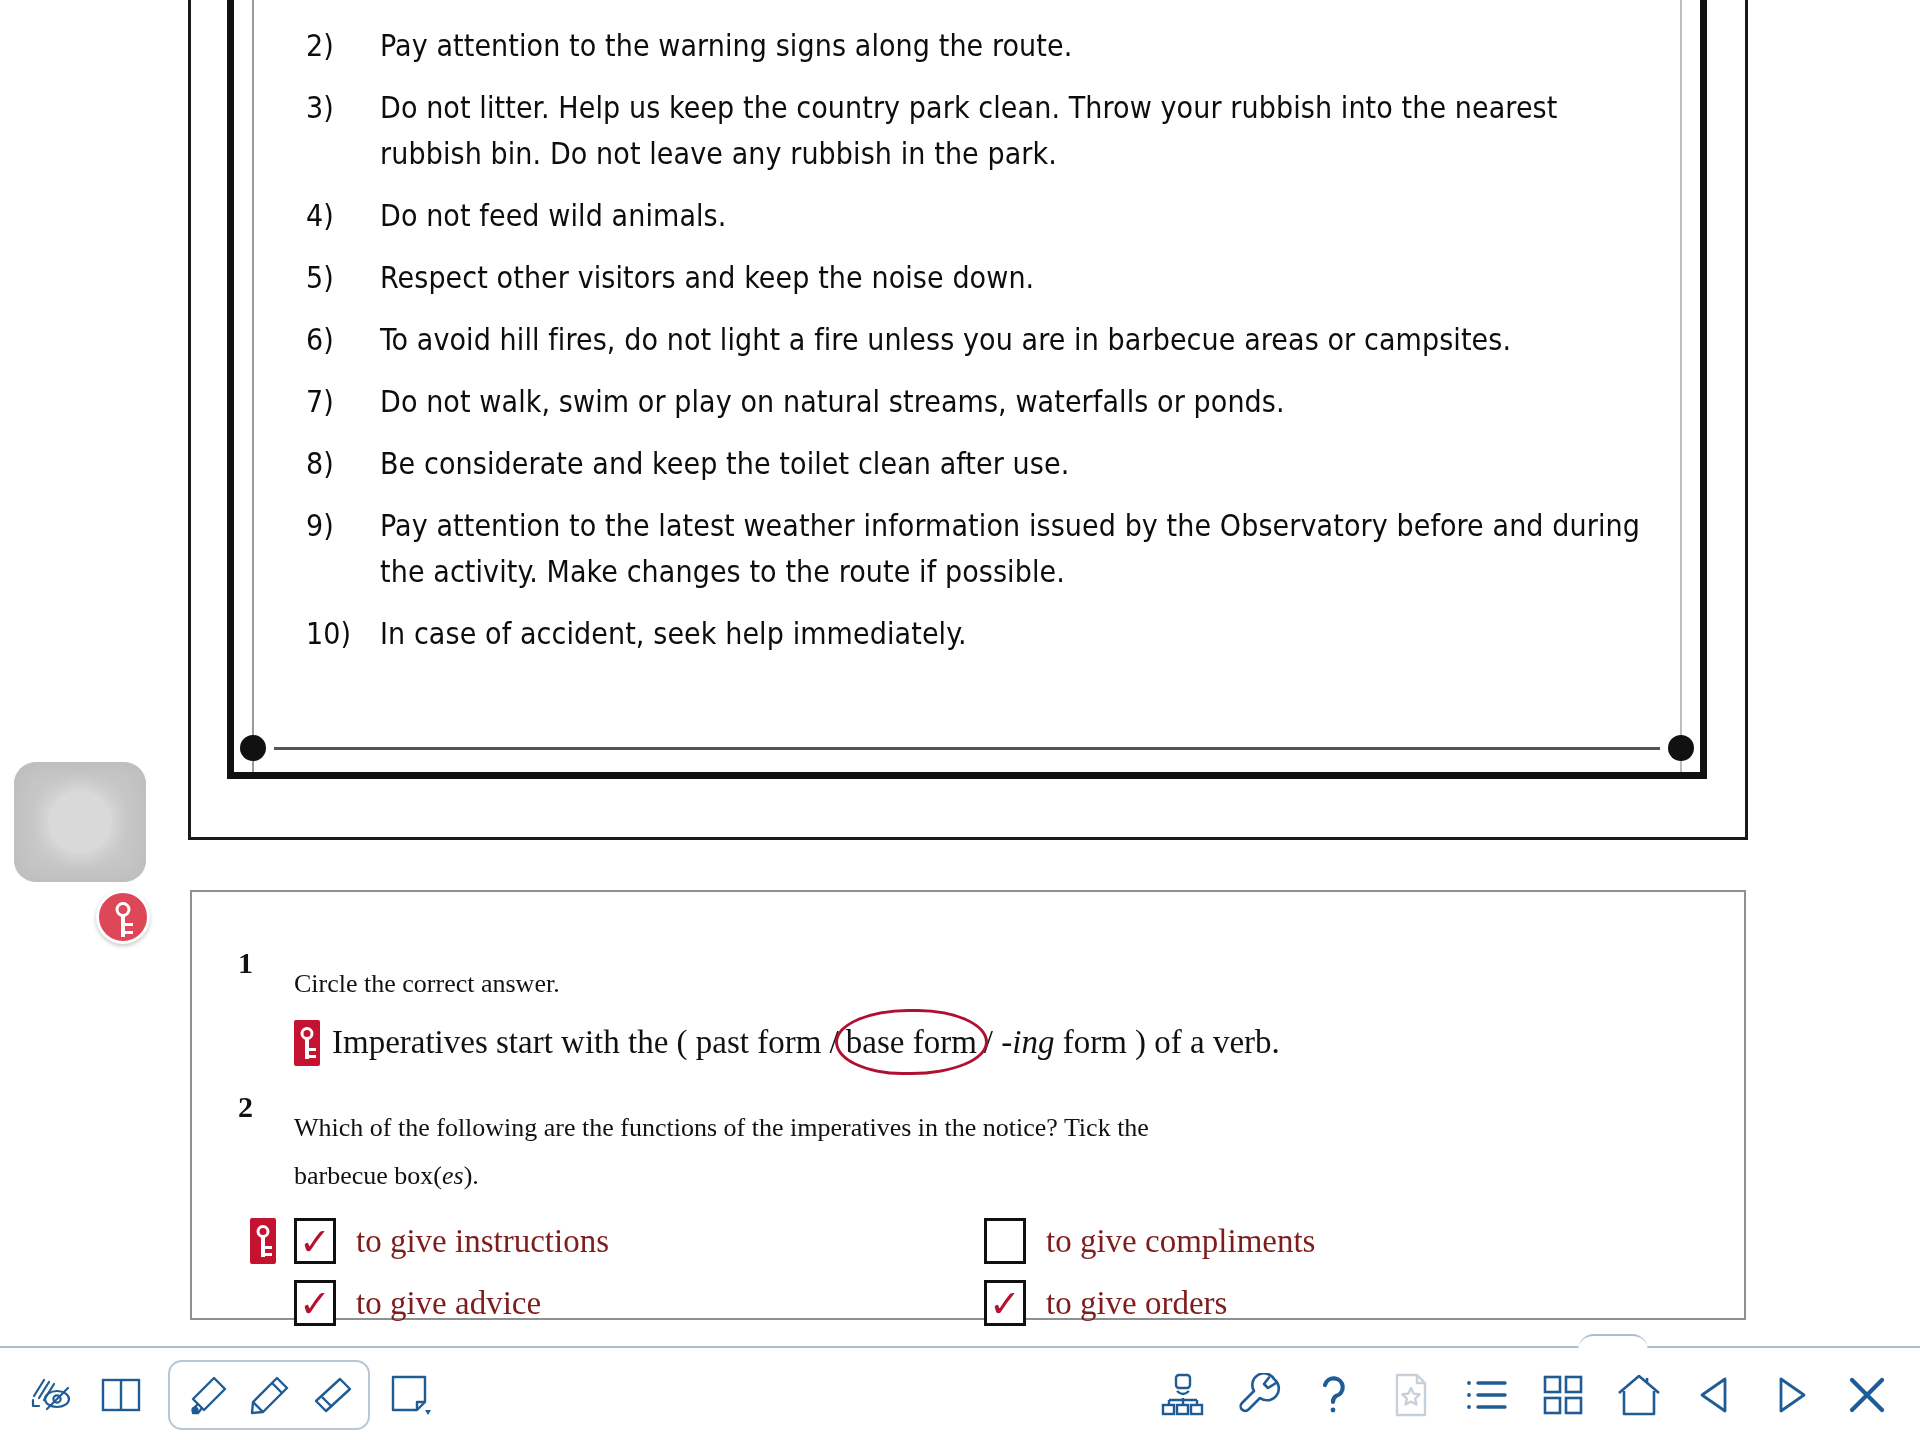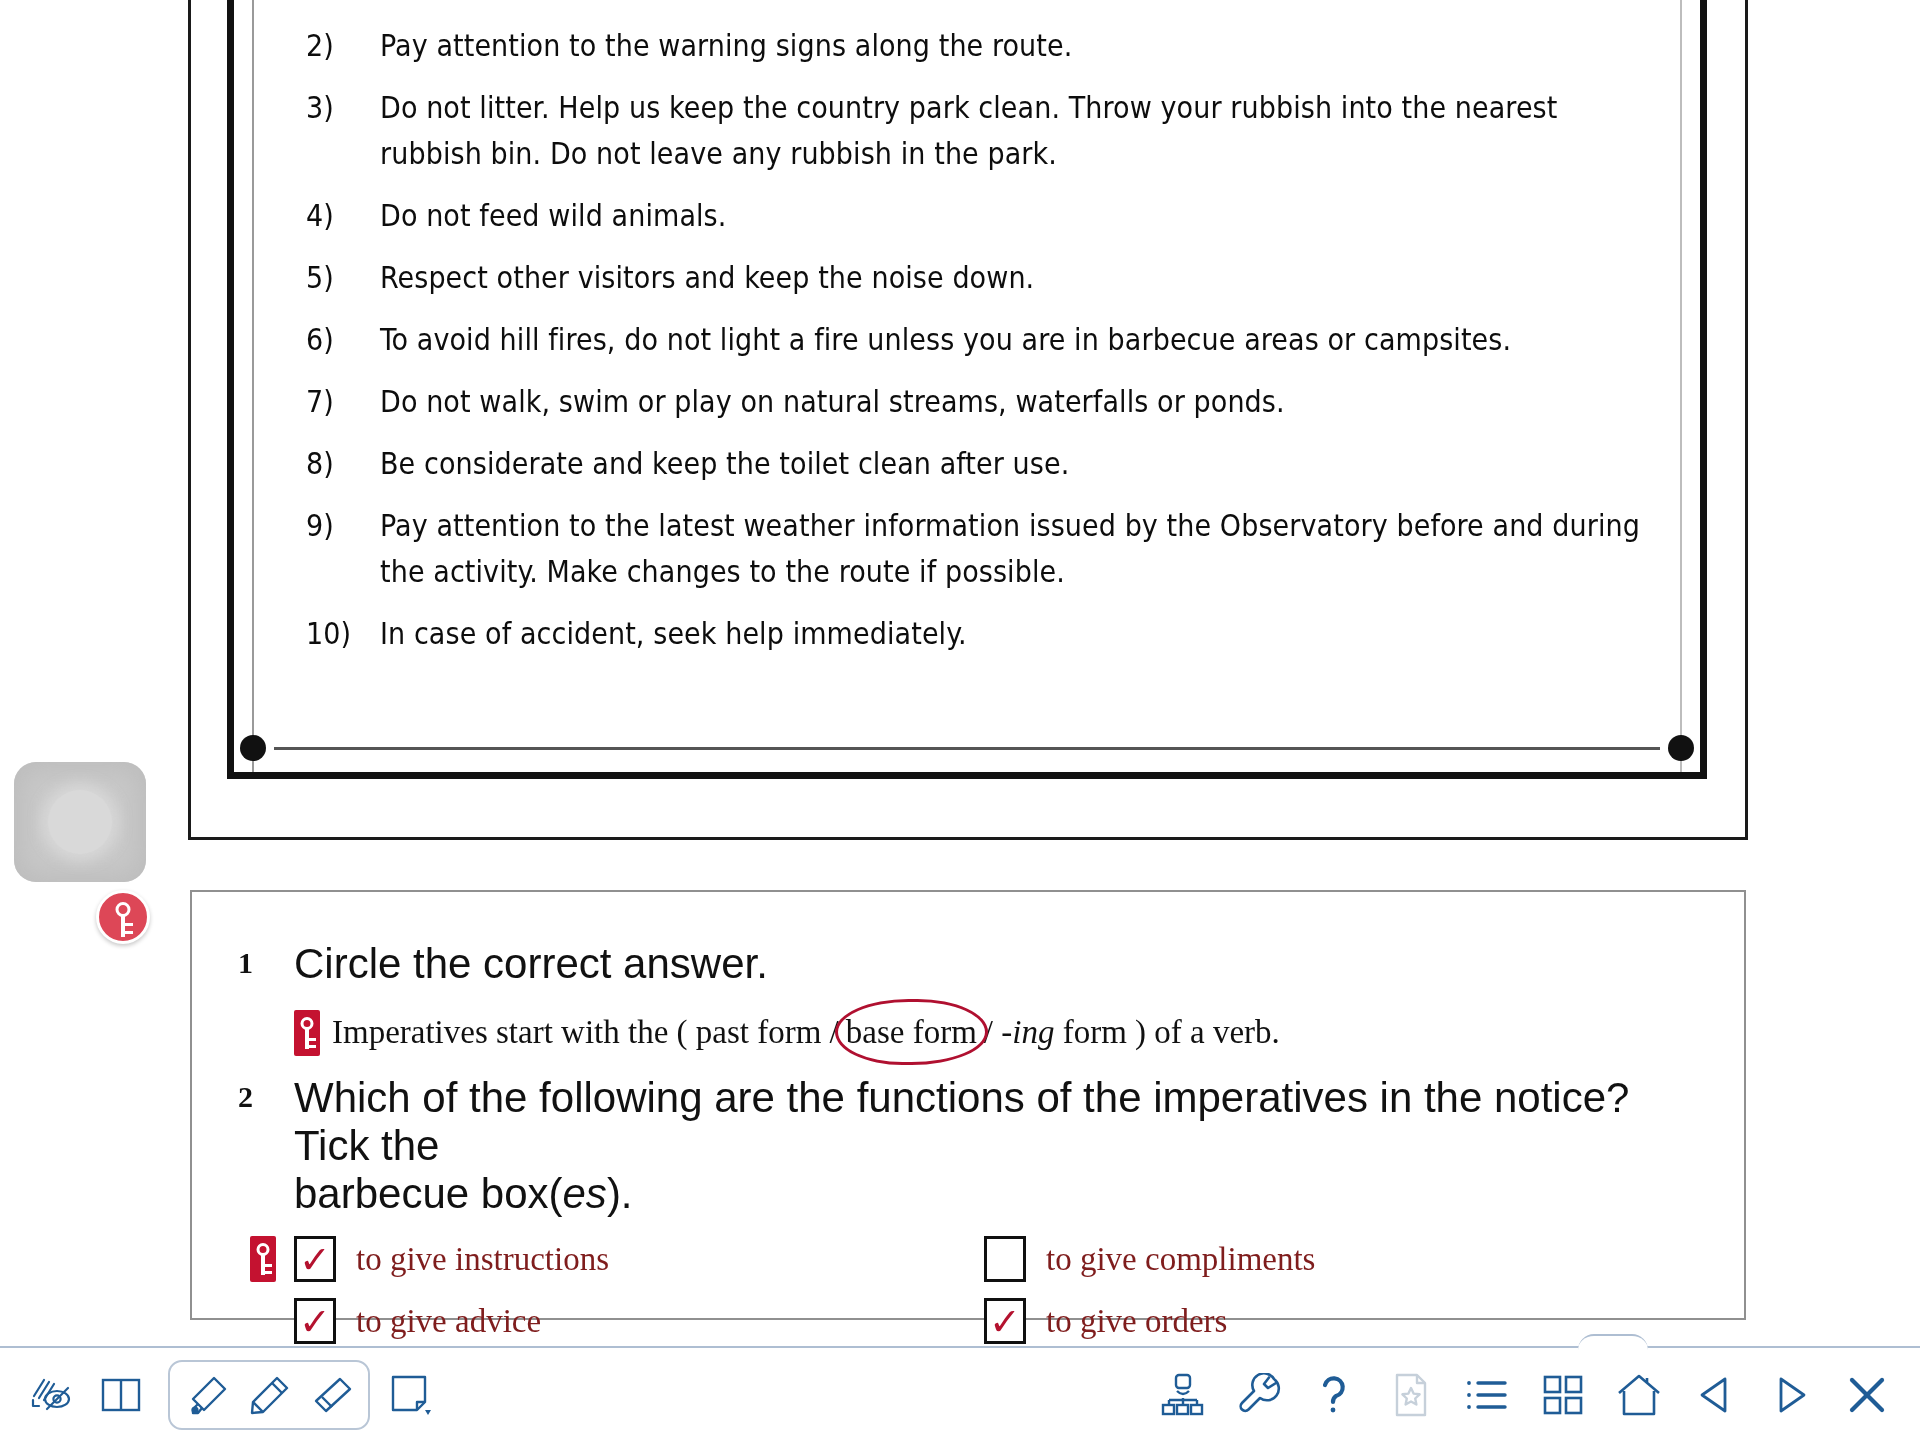--- a/index.html
+++ b/index.html
@@ -84,28 +84,29 @@
   .ex-row { display: flex; align-items: flex-start; position: relative; }
   .ex-num {
     flex: 0 0 56px;
     font-family: "Liberation Serif", serif;
     font-weight: 700;
     font-size: 30px;
     line-height: 46px;
     color: #111;
   }
   .ex-q {
-    font-family: Liberation Sans, sans-serif;
-    font-size: 42px;
+    font-family: Liberation Serif, serif;
+    font-size: 26px;
     line-height: 48px;
     color: #111;
+    margin-top: 20px;
   }
   .ex-statement-row {
     display: flex; align-items: flex-start;
-    margin-top: 20px; position: relative;
+    margin-top: 10px; position: relative;
   }
   .ex-statement {
     font-family: "Liberation Serif", serif;
     font-size: 33px;
     line-height: 48px;
     color: #111;
     position: relative;
     padding-left: 38px;
   }
   .circled {

